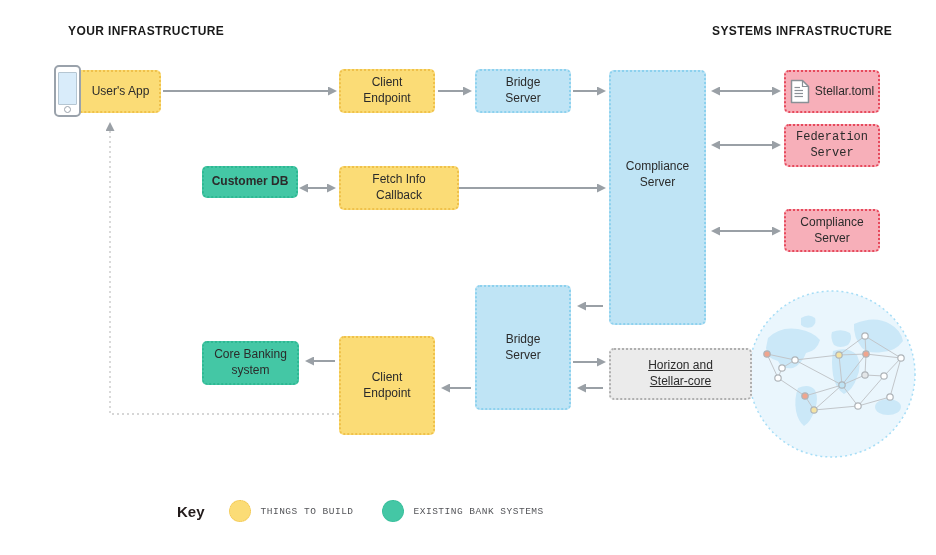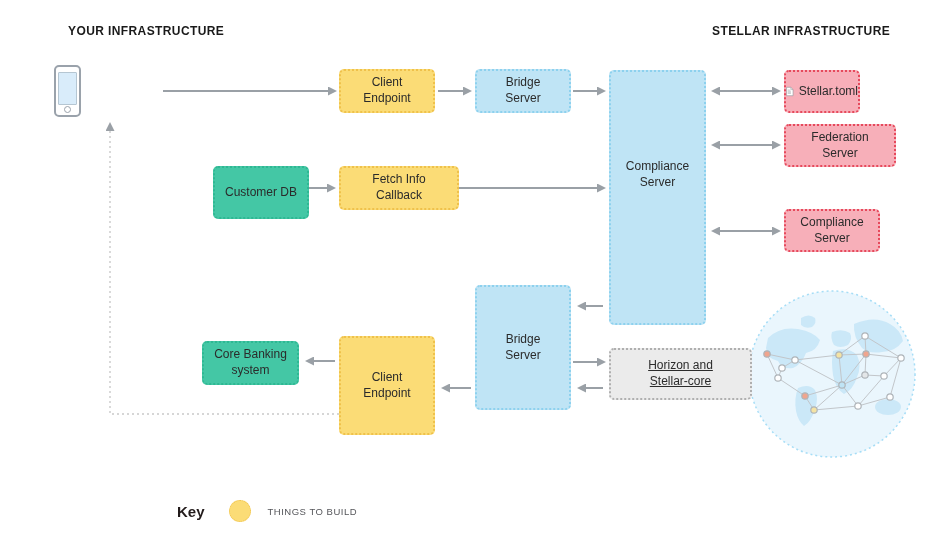--- a/index.html
+++ b/index.html
@@ -19,24 +19,24 @@
   .node.build{background:var(--build-bg,#FBDC76);border:2px dotted var(--build-border,#EFC14B);}
   .node.existing{background:var(--existing-bg,#44C7A5);border:2px dotted var(--existing-border,#2EB893);}
   .node.stellar{background:var(--stellar-bg,#BFE4F5);border:2px dotted var(--stellar-border,#8DD1EE);}
   .node.other{background:var(--other-bg,#F7AFB9);border:2px dotted var(--other-border,#E6495C);}
   .node.neutral{background:var(--neutral-bg,#EBEBEB);border:2px dotted var(--neutral-border,#AFAFAF);text-decoration:underline;}
 
   #n-users-app{left:62px;top:70px;width:99px;height:43px;padding-left:18px;}
   #n-client-endpoint-top{left:339px;top:69px;width:96px;height:44px;}
   #n-bridge-server-top{left:475px;top:69px;width:96px;height:44px;}
   #n-compliance-server{left:609px;top:70px;width:97px;height:255px;padding-bottom:46px;}
-  #n-stellar-toml{left:784px;top:70px;width:76px;height:43px;gap:5px;}
-  #n-federation-server{left:784px;top:124px;width:112px;height:43px;}
+  #n-stellar-toml{left:784px;top:70px;width:96px;height:43px;gap:5px;}
+  #n-federation-server{left:784px;top:124px;width:96px;height:43px;font-family:Liberation Mono, monospace;}
   #n-compliance-server-other{left:784px;top:209px;width:96px;height:43px;}
-  #n-customer-db{left:213px;top:166px;width:96px;height:53px;}
+  #n-customer-db{left:202px;top:166px;width:96px;height:32px;font-weight:bold;}
   #n-fetch-info-callback{left:339px;top:166px;width:120px;height:44px;}
   #n-core-banking{left:202px;top:341px;width:97px;height:44px;}
   #n-client-endpoint-bottom{left:339px;top:336px;width:96px;height:99px;}
   #n-bridge-server-bottom{left:475px;top:285px;width:96px;height:125px;}
   #n-horizon{left:609px;top:348px;width:143px;height:52px;}
 
   
   .phone{position:absolute;left:54px;top:65px;width:27px;height:52px;background:#ffffff;
     border:2px solid #9AA2AB;border-radius:5px;z-index:3;box-sizing:border-box;}
   .phone-screen{position:absolute;left:2px;right:2px;top:5px;bottom:10px;background:#D9ECFA;
@@ -46,35 +46,35 @@
 
   
   #stellar-net{position:absolute;left:746px;top:288px;width:172px;height:172px;z-index:0;}
   #stellar-net svg{position:absolute;left:0;top:0;}
   #stellar-label{position:absolute;left:0;bottom:16px;width:100%;text-align:center;
     color:var(--stellar-brand,#29ABE2);font-weight:700;font-size:15px;z-index:2;}
 
   
   #key-row{position:absolute;left:177px;top:500px;display:flex;align-items:center;z-index:2;}
   #key-title{font-size:15px;font-weight:700;color:#221b1b;margin-right:24px;text-align:right;}
-  .key-item{display:flex;align-items:center;gap:17px;margin-right:28px;}
+  .key-item{display:flex;align-items:center;gap:10px;margin-right:28px;font-family:Liberation Mono, monospace;}
   .key-swatch{width:22px;height:22px;border-radius:50%;box-sizing:border-box;}
   .key-swatch.build{background:var(--build-bg,#FBDC76);border:1.5px dotted var(--build-border,#EFC14B);}
   .key-swatch.existing{background:var(--existing-bg,#44C7A5);border:1.5px dotted var(--existing-border,#2EB893);}
   .key-swatch.stellar{background:var(--stellar-bg,#BFE4F5);border:1.5px dotted var(--stellar-border,#8DD1EE);}
   .key-swatch.other{background:var(--other-bg,#F7AFB9);border:1.5px dotted var(--other-border,#E6495C);}
   .key-label{font-size:9.5px;letter-spacing:.5px;color:var(--key-label,#55565A);white-space:nowrap;}
 </style>
 </head>
 <body>
 
 <div id="canvas">
 
   <div class="heading" id="heading-left">YOUR INFRASTRUCTURE</div>
-  <div class="heading" id="heading-right">STELLAR INFRASTRUCTURE</div>
+  <div class="heading" id="heading-right">SYSTEMS INFRASTRUCTURE</div>
 
   <div id="stellar-net">
     <svg width="172" height="172" viewBox="0 0 172 172">
       <defs>
         <clipPath id="net-clip">
             <circle cx="86" cy="86" r="83"></circle>
           </clipPath>
       </defs>
       <circle cx="86" cy="86" r="83" fill="#EAF6FD" stroke="#A6DDF6" stroke-width="1.5" stroke-dasharray="2,3"></circle>
       <g clip-path="url(#net-clip)" fill="#CBE8F8">
@@ -151,20 +151,21 @@
       <path d="M439,188 L604,188" marker-start="url(#ah)" marker-end="url(#ah)"></path>
       <path d="M603,306 L579,306" marker-end="url(#ah)"></path>
       <path d="M573,362 L604,362" marker-end="url(#ah)"></path>
       <path d="M603,388 L579,388" marker-end="url(#ah)"></path>
       <path d="M471,388 L443,388" marker-end="url(#ah)"></path>
       <path d="M335,361 L307,361" marker-end="url(#ah)"></path>
     </g>
     <path d="M339,414 L110,414 L110,124" stroke="#C9C9C9" stroke-width="1.4" fill="none" stroke-dasharray="2,3" marker-end="url(#ah)"></path>
   </svg>
 
+  <div class="node build" id="n-users-app">User's App</div>
   <div class="phone">
     <div class="phone-screen"></div>
     <div class="phone-home"></div>
   </div>
 
   <div class="node build" id="n-client-endpoint-top">Client
 Endpoint</div>
   <div class="node stellar" id="n-bridge-server-top">Bridge
 Server</div>
   <div class="node stellar" id="n-compliance-server">Compliance
@@ -201,15 +202,19 @@
 Server</div>
   <div class="node neutral" id="n-horizon">Horizon and
 Stellar-core</div>
 
   <div id="key-row">
     <div id="key-title">Key</div>
     <div class="key-item">
       <div class="key-swatch build"></div>
       <div class="key-label">THINGS TO BUILD</div>
     </div>
+    <div class="key-item">
+      <div class="key-swatch existing"></div>
+      <div class="key-label">EXISTING BANK SYSTEMS</div>
+    </div>
   </div>
 
 </div>
 
 </body></html>

